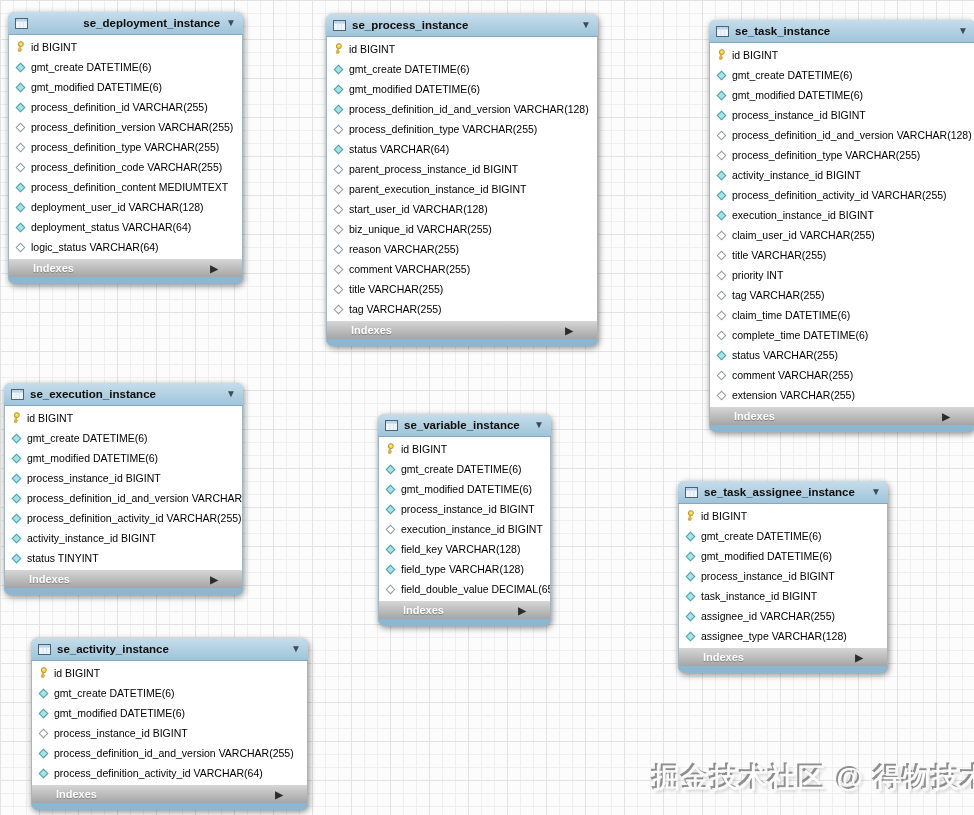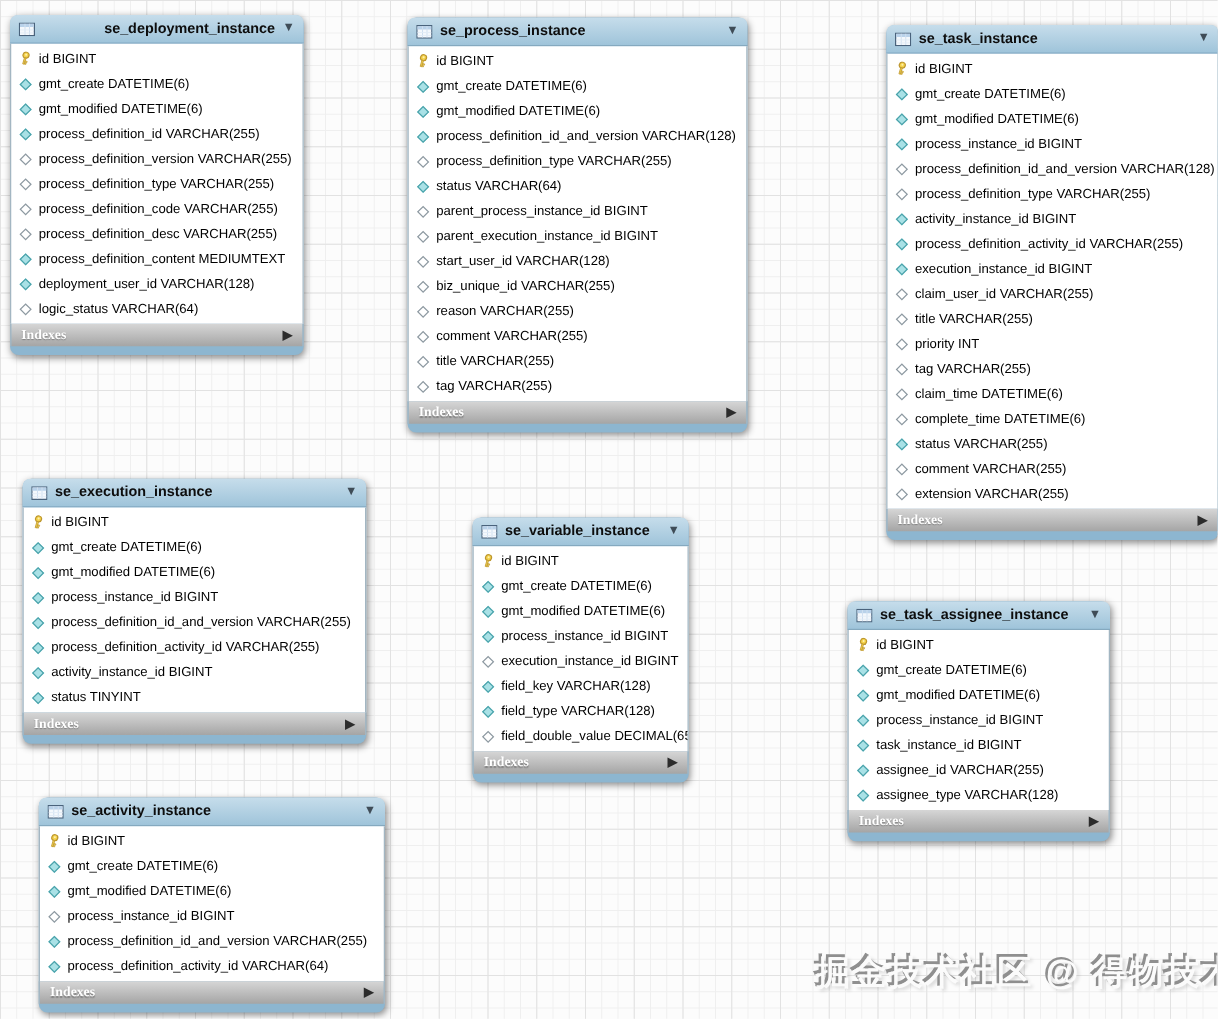--- a/index.html
+++ b/index.html
@@ -40,26 +40,25 @@
     height:20px;display:flex;align-items:center;gap:6px;
     padding:0 6px;font-size:10.5px;color:#000;
     white-space:nowrap;overflow:hidden;
   }
   .icon-slot{width:10px;display:flex;align-items:center;justify-content:center;flex:none;}
   .diamond{width:7px;height:7px;transform:rotate(45deg);box-sizing:border-box;flex:none;}
   .diamond.filled{background:#a9e1e6;border:1px solid #4ba3ab;}
   .diamond.open{background:#ffffff;border:1px solid #8e9aa2;}
   .tbl-indexes{
     height:18px;display:flex;align-items:center;justify-content:space-between;
-    padding:0 8px;box-sizing:border-box;
+    padding:0 24px;box-sizing:border-box;
     background:linear-gradient(#d6d6d6,#a5a5a5);
     border-left:1px solid #a3b6c2;border-right:1px solid #a3b6c2;
     font-size:11px;font-weight:bold;color:#ffffff;
     text-shadow:0 1px 1px rgba(0,0,0,0.3);
-    font-family:Liberation Serif, serif;
   }
   .expand-icon{color:#2c2c2c;font-size:10px;text-shadow:none;cursor:pointer;}
   #watermark{
     position:absolute;left:653px;top:760px;
     font-size:27px;font-weight:bold;letter-spacing:2px;white-space:nowrap;
     color:#fbfbfb;
     text-shadow:-2px -2px 0 #8f8f8f,2px 2px 3px rgba(0,0,0,0.15);
   }
 </style>
 </head>
@@ -128,35 +127,35 @@
           <span class="coltext"><span>process_definition_type</span> <span>VARCHAR(255)</span></span>
         </div>
         <div class="row">
           <span class="icon-slot">
             <span class="diamond open"></span>
           </span>
           <span class="coltext"><span>process_definition_code</span> <span>VARCHAR(255)</span></span>
         </div>
         <div class="row">
           <span class="icon-slot">
-            <span class="diamond open"></span>
-          </span>
-          <span class="coltext"><span>process_definition_desc</span> <span>VARCHAR(255)</span></span>
-        </div>
-        <div class="row">
-          <span class="icon-slot">
             <span class="diamond filled"></span>
           </span>
           <span class="coltext"><span>process_definition_content</span> <span>MEDIUMTEXT</span></span>
         </div>
         <div class="row">
           <span class="icon-slot">
             <span class="diamond filled"></span>
           </span>
           <span class="coltext"><span>deployment_user_id</span> <span>VARCHAR(128)</span></span>
+        </div>
+        <div class="row">
+          <span class="icon-slot">
+            <span class="diamond filled"></span>
+          </span>
+          <span class="coltext"><span>deployment_status</span> <span>VARCHAR(64)</span></span>
         </div>
         <div class="row">
           <span class="icon-slot">
             <span class="diamond open"></span>
           </span>
           <span class="coltext"><span>logic_status</span> <span>VARCHAR(64)</span></span>
         </div>
       </div>
       <div class="tbl-indexes">
         <span>Indexes</span>
@@ -408,21 +407,21 @@
             <span class="diamond open"></span>
           </span>
           <span class="coltext"><span>extension</span> <span>VARCHAR(255)</span></span>
         </div>
       </div>
       <div class="tbl-indexes">
         <span>Indexes</span>
         <span class="expand-icon">▶</span>
       </div>
     </div>
-    <div class="tbl" style="left: 18px; top: 383px; width: 275px;">
+    <div class="tbl" style="left: 4px; top: 383px; width: 239px;">
       <div class="tbl-header">
         <span class="tbl-icon">
           <svg width="13" height="11" viewBox="0 0 13 11">
             <rect x="0.5" y="0.5" width="12" height="10" fill="#f4f8fc" stroke="#4a637c"></rect>
             <rect x="1" y="1" width="11" height="2.6" fill="#b9d2ea"></rect>
             <rect x="4.6" y="1" width="0.8" height="9" fill="#cfdff0"></rect>
             <rect x="8.2" y="1" width="0.8" height="9" fill="#cfdff0"></rect>
             <rect x="1" y="5.6" width="11" height="0.7" fill="#e2ecf6"></rect>
             <rect x="1" y="8" width="11" height="0.7" fill="#e2ecf6"></rect>
           </svg>

